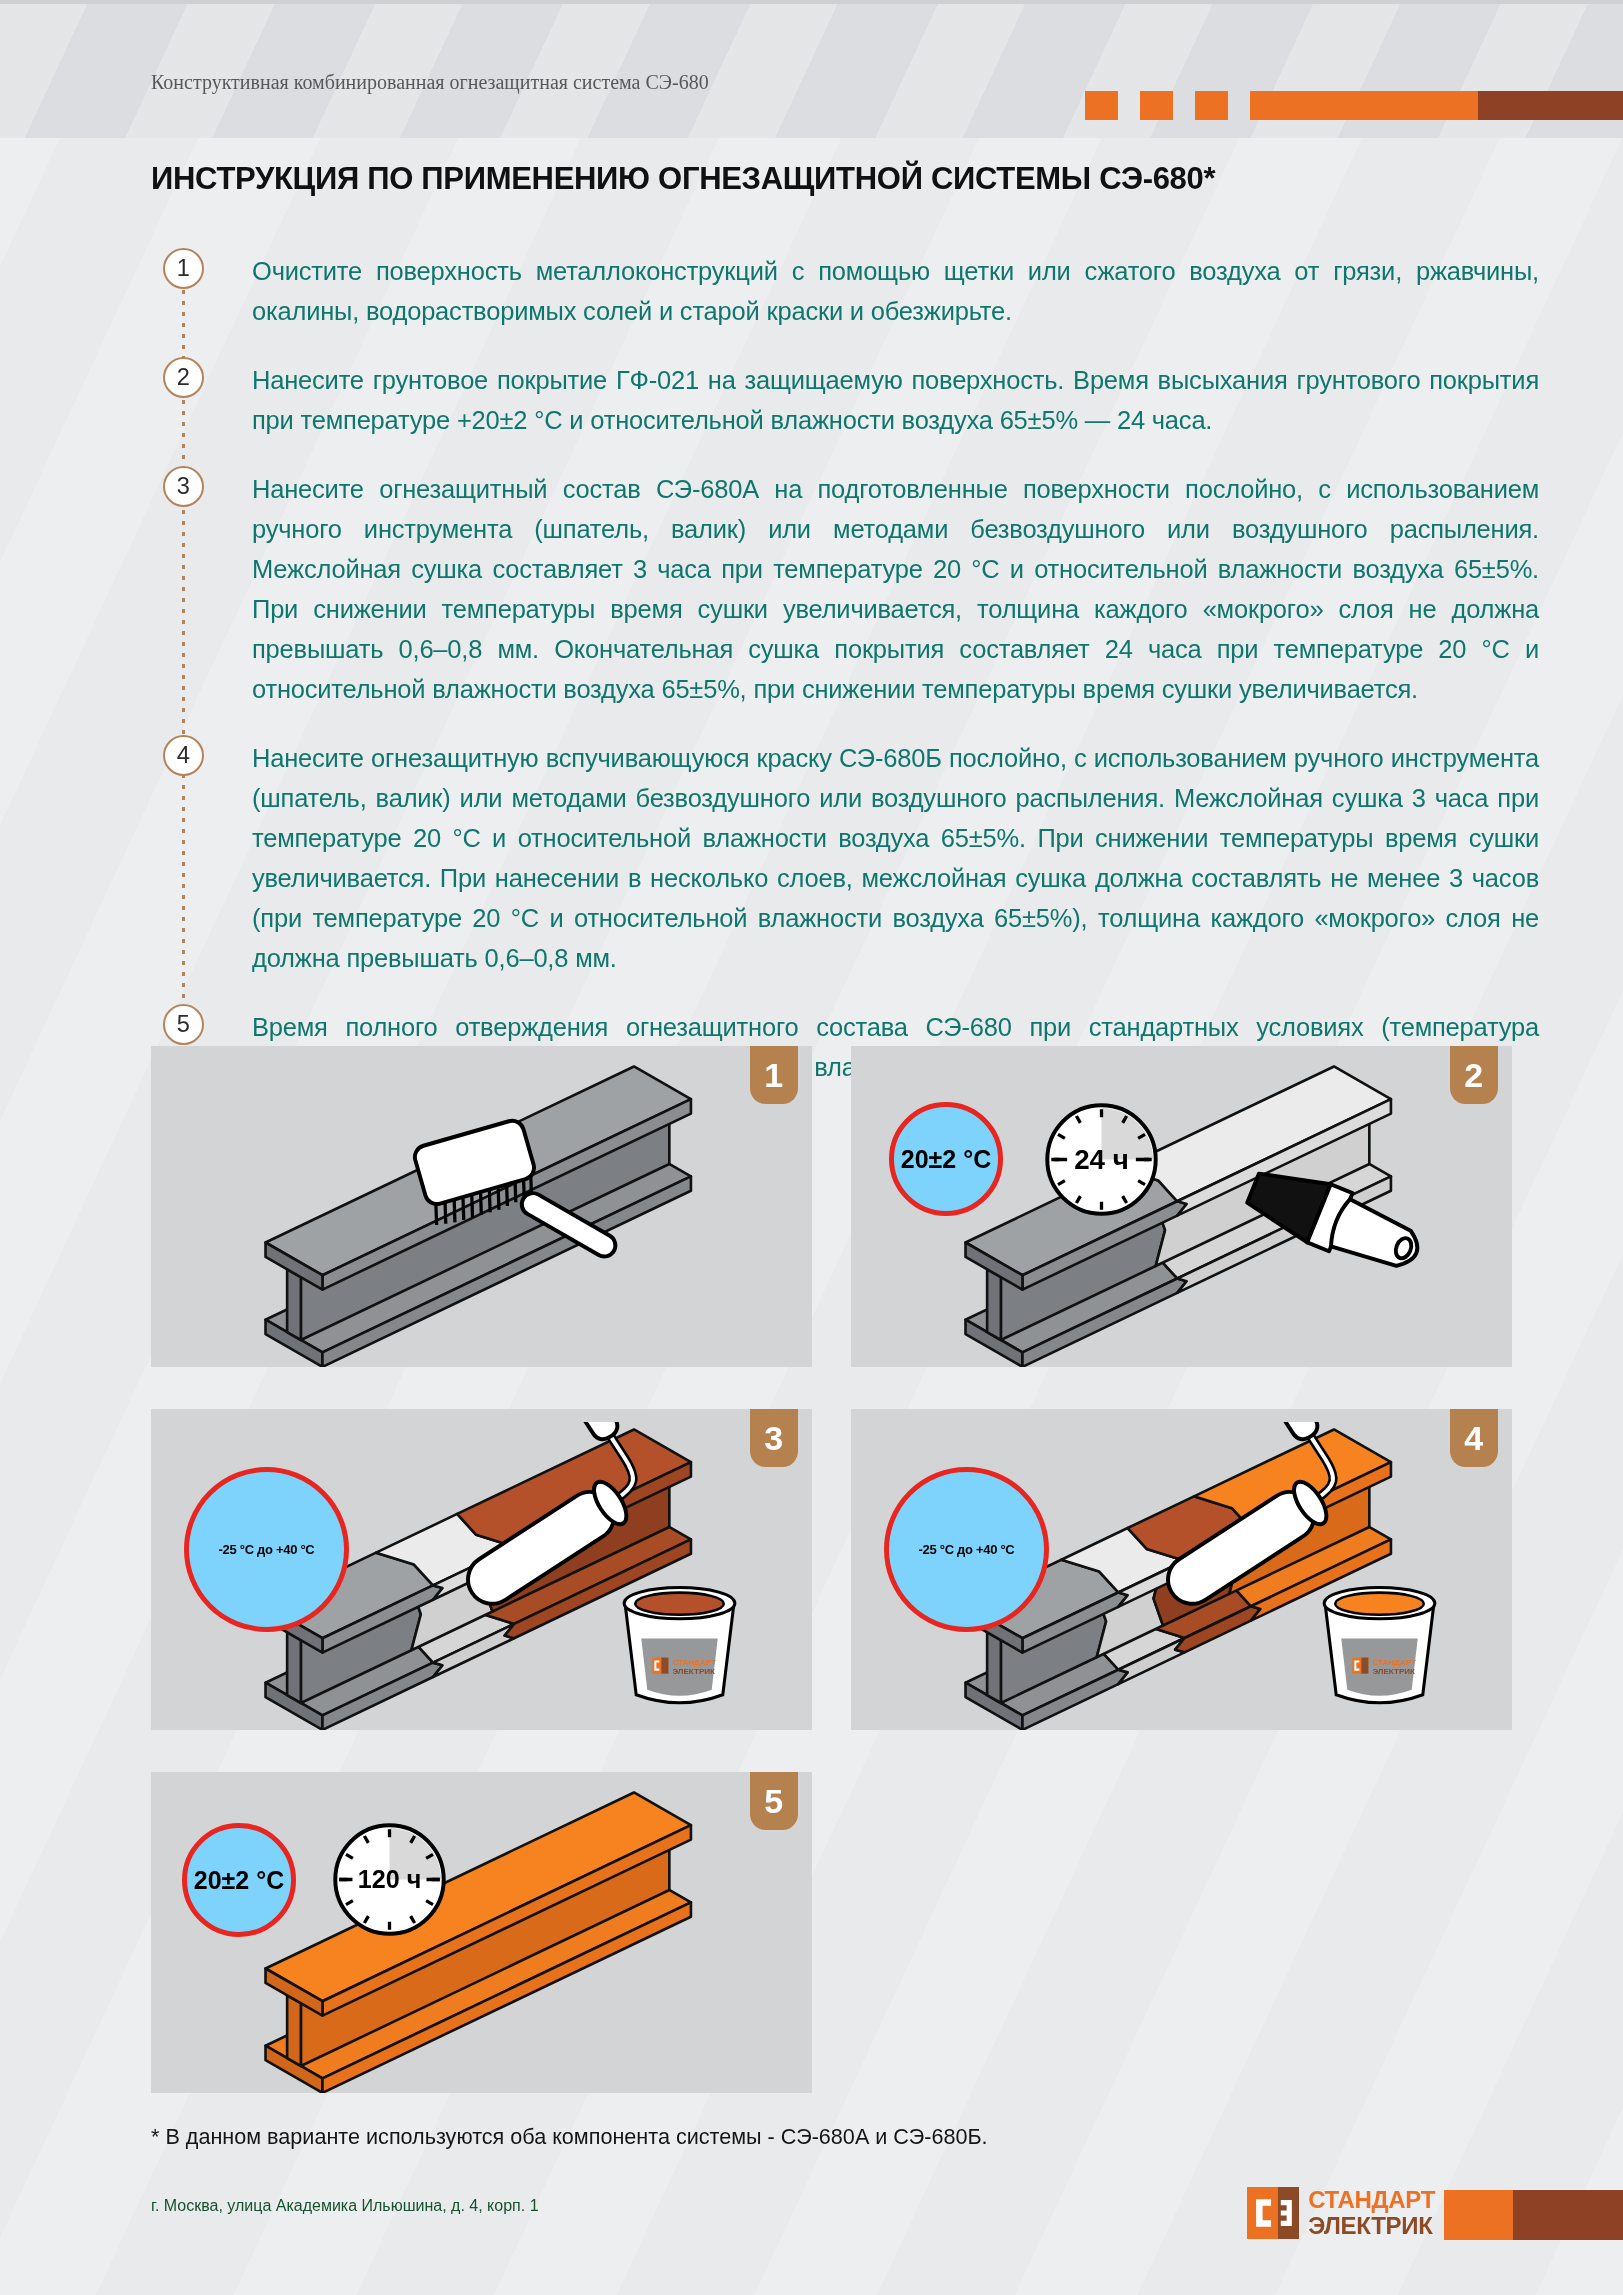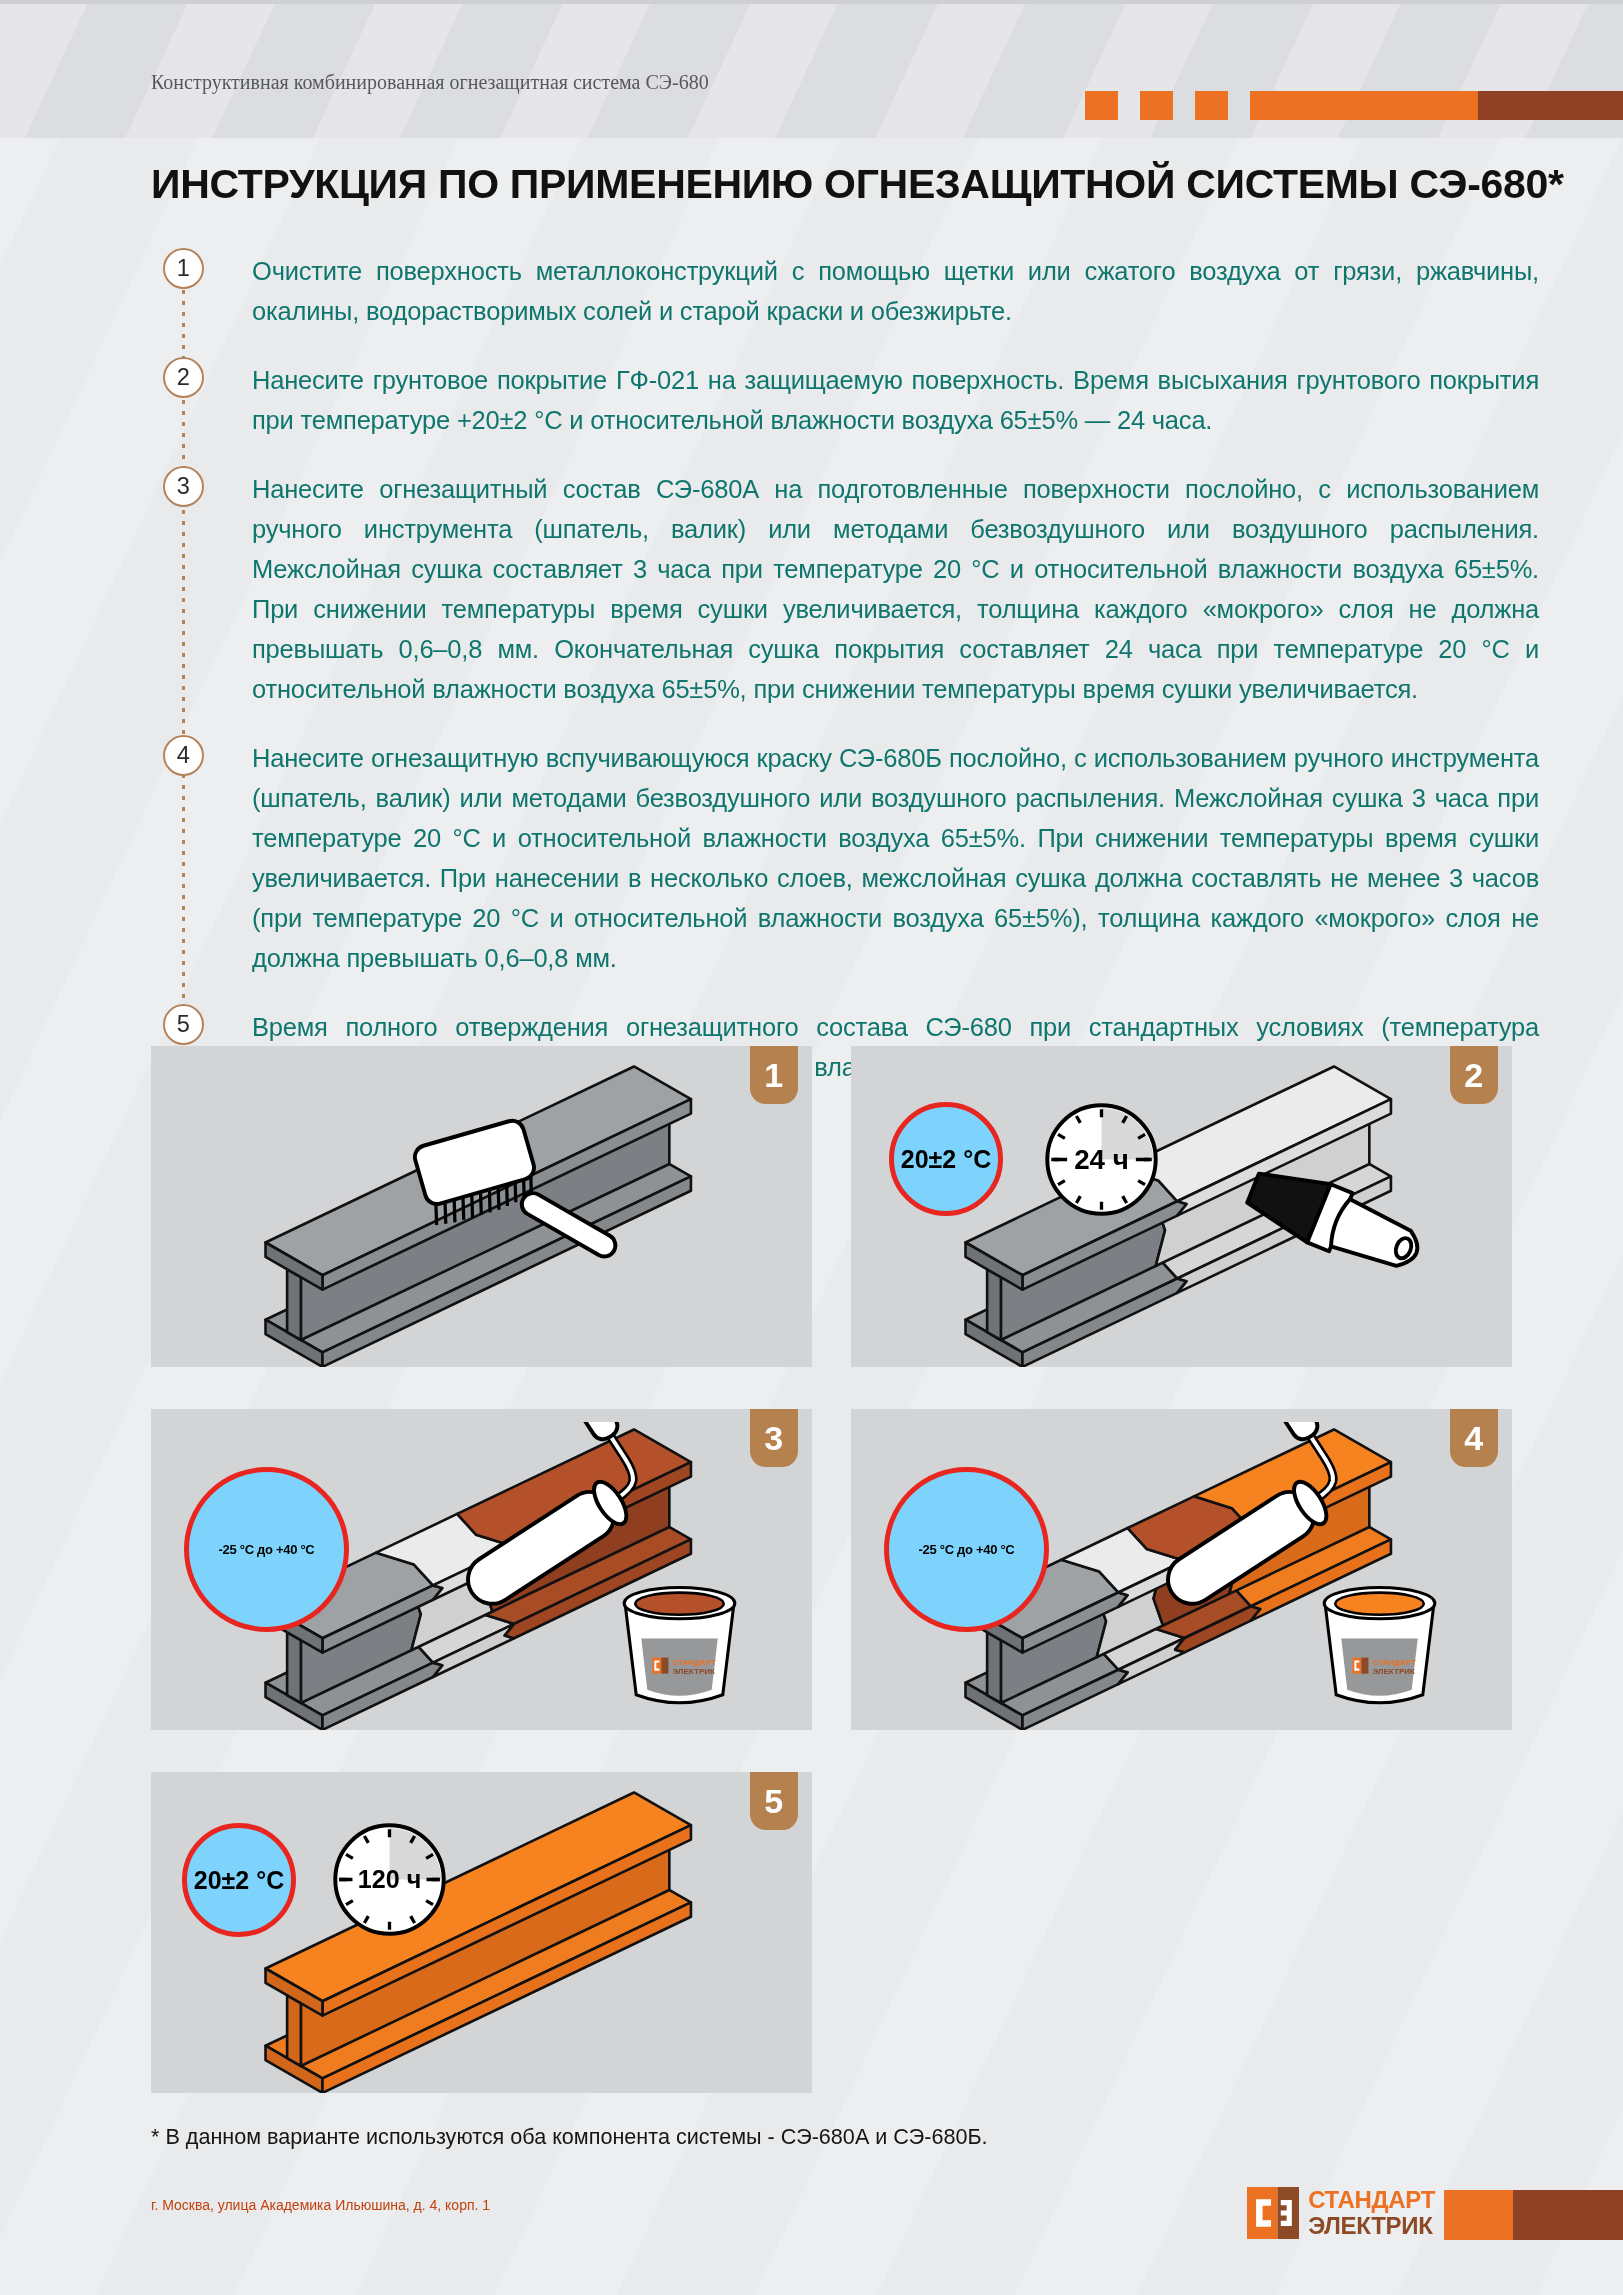--- a/index.html
+++ b/index.html
@@ -9,21 +9,21 @@
         background:repeating-linear-gradient(115deg,rgba(255,255,255,.20) 0 111px,rgba(255,255,255,0) 111px 236px);}
   .header-band{position:absolute;top:0;left:0;right:0;height:134px;background:#dcdde0;}
   .header-band::after{content:'';position:absolute;inset:0;
         background:repeating-linear-gradient(115deg,rgba(255,255,255,.25) 0 79px,rgba(255,255,255,0) 79px 170px);}
   .doc-subtitle{position:absolute;top:67px;left:151px;font-family:"Liberation Serif",serif;
         font-size:20px;color:#57585a;z-index:2;}
   .deco-strip{position:absolute;top:87px;right:0;height:29.4px;display:flex;align-items:stretch;z-index:2;}
   .deco-sq{width:33px;background:#ed7123;margin-right:22px;}
   .deco-bar-orange{width:228px;background:#ed7123;}
   .deco-bar-brown{width:145px;background:#8e4124;}
-  .page-title{position:absolute;top:157px;left:151px;font-size:41px;font-weight:bold;
+  .page-title{position:absolute;top:157px;left:151px;font-size:31px;font-weight:bold;
         letter-spacing:-0.3px;color:#111;z-index:2;}
   .steps{position:absolute;top:247px;left:151px;width:1388px;z-index:2;}
   .step{position:relative;padding-left:101px;margin-bottom:29px;}
   .step-text{font-size:25.5px;line-height:40px;letter-spacing:-0.2px;text-align:justify;color:#0f766e;}
   .step-num{position:absolute;left:11.8px;top:-2.6px;width:41px;height:41px;border:2.6px solid #b5835a;
         border-radius:50%;background:#fff;display:flex;align-items:center;justify-content:center;
         font-size:23.6px;color:#2b2b2b;z-index:2;box-sizing:border-box;}
   .step-connector{position:absolute;left:31px;width:3.3px;z-index:1;
         background:repeating-linear-gradient(180deg,#b5835a 0 3.9px,rgba(0,0,0,0) 3.9px 11px);}
   .panels{position:absolute;top:1042px;left:151px;display:grid;z-index:2;
@@ -34,21 +34,21 @@
   .badge{position:absolute;top:0;right:14.4px;width:48px;height:58px;background:#b5824f;
         border-radius:0 0 15.7px 15.7px;color:#fff;font-size:34px;font-weight:bold;
         display:flex;align-items:center;justify-content:center;}
   .stamp{position:absolute;border:5.2px solid #e8251f;background:#7dd3fc;border-radius:50%;
         display:flex;align-items:center;justify-content:center;font-weight:bold;color:#000;
         box-sizing:border-box;white-space:nowrap;}
   .stamp-small{width:114px;height:114px;font-size:25px;}
   .stamp-big{width:165px;height:165px;font-size:13px;letter-spacing:-0.3px;}
   .clock{position:absolute;}
   .footnote{position:absolute;top:2120px;left:151px;font-size:21.6px;color:#151515;z-index:2;}
-  .footer-address{position:absolute;top:2193px;left:151px;font-size:14px;color:#c2410c;z-index:2;}
+  .footer-address{position:absolute;top:2193px;left:151px;font-size:16px;color:#14532d;z-index:2;}
   .brand{position:absolute;top:2183px;left:1247px;display:flex;align-items:center;z-index:2;}
   .brand-text{margin-left:9.2px;font-weight:bold;font-size:24px;line-height:26px;letter-spacing:-0.3px;}
   .brand-l1{color:#ed7123;}
   .brand-l2{color:#8c4a26;}
   .footer-bar-orange{position:absolute;top:2186px;left:1444px;width:69px;height:50px;background:#ed7123;z-index:2;}
   .footer-bar-brown{position:absolute;top:2186px;left:1513px;right:0;height:50px;background:#8e4124;z-index:2;}
   svg text{font-family:"Liberation Sans",sans-serif;}
 </style>
 </head>
 <body>

